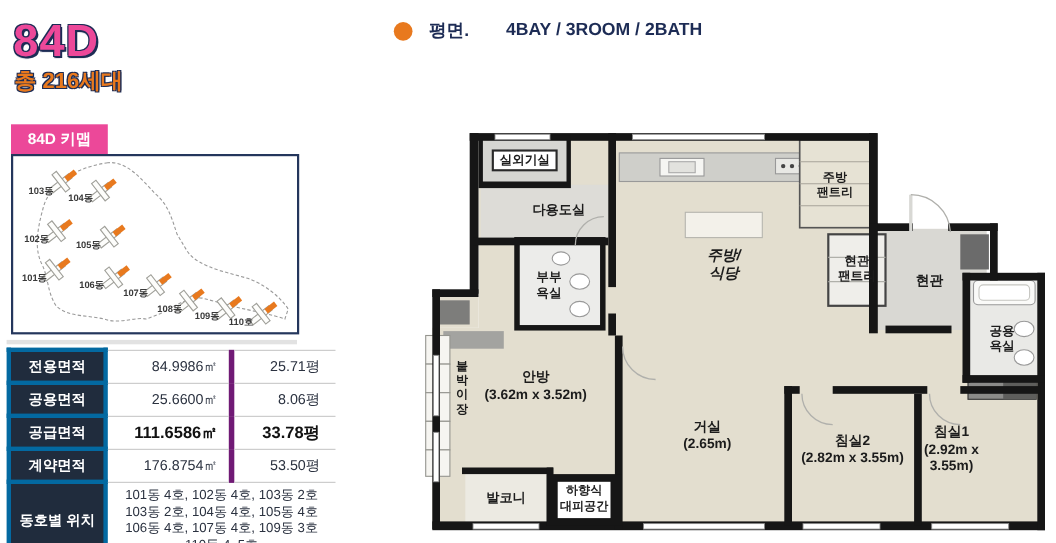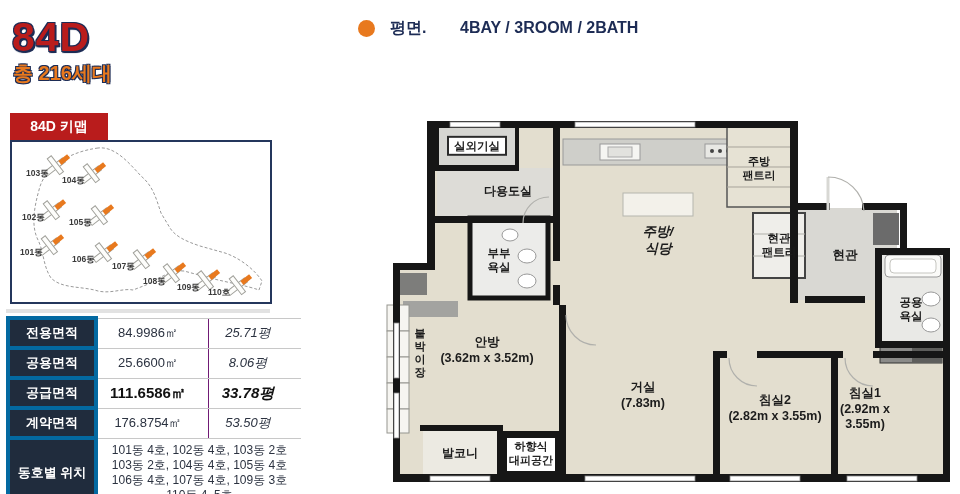--- a/index.html
+++ b/index.html
@@ -1,42 +1,42 @@
 <!DOCTYPE html>
 <html><head>
 <meta charset="utf-8">
 <style>
   html,body{margin:0;padding:0;background:#fff;}
   .page{position:relative;width:960px;height:494px;background:#fff;overflow:hidden;
         font-family:"Liberation Sans","DejaVu Sans",sans-serif;}
 
   
-  .title{position:absolute;left:12px;top:14px;font-size:41px;font-weight:800;color:#b91c1c;
+  .title{position:absolute;left:12px;top:14px;font-size:41px;font-weight:800;color:#ec4899;
          letter-spacing:1px;
          text-shadow:-1px -1px 0 #1d2c55,1px -1px 0 #1d2c55,-1px 1px 0 #1d2c55,2px 2px 0 #1d2c55,0 2px 1px #1d2c55;}
   .subtitle{position:absolute;left:13px;top:60px;font-size:20px;font-weight:800;color:#E8791E;
          text-shadow:-1px -1px 0 #1d2c55,1px 1px 0 #1d2c55,1px -1px 0 #1d2c55,-1px 1px 0 #1d2c55;}
 
   
-  .keymap-header{position:absolute;left:10px;top:113px;width:98px;height:27px;background:#b91c1c;
+  .keymap-header{position:absolute;left:10px;top:113px;width:88px;height:27px;background:#ec4899;
          color:#fff;font-size:14px;font-weight:bold;display:flex;align-items:center;justify-content:center;}
   .keymap-panel{position:absolute;left:10px;top:140px;width:258px;height:160px;background:#fff;
          border:2px solid #24365c;}
   .keymap-panel svg{display:block;}
   .bldg-label{font-size:8.5px;fill:#3a3a3a;font-weight:bold;}
 
   
   .table-topbar{position:absolute;left:6px;top:309px;width:264px;height:4px;background:#e2e2e2;}
   .area-table{position:absolute;left:6px;top:316px;border-collapse:collapse;table-layout:fixed;background:#fff;}
   .area-table th{background:#202c3d;color:#fff;font-size:13px;font-weight:bold;border:4px solid #0369a1;
          width:84px;height:26px;padding:0;}
   .area-table td{font-size:13px;color:#2b3240;border-bottom:1px solid #c8c8c8;border-top:1px solid #c8c8c8;
-         padding:0 10px 0 0;text-align:center;height:26px;}
+         padding:0 10px 0 0;text-align:right;height:26px;}
   .area-table td.m2{width:100px;}
-  .area-table td.py{width:78px;border-left:1px solid #701a75;padding-right:14px;font-style:italic;}
+  .area-table td.py{width:78px;border-left:5px solid #701a75;padding-right:14px;}
   .area-table tr.bold td{font-size:15px;font-weight:bold;color:#111;}
   .area-table td.loc{white-space:pre-line;text-align:center;font-size:12px;line-height:15px;
          padding:4px 2px;height:auto;}
 
   
   .specs{position:absolute;left:358px;top:17px;}
   .spec-row{display:flex;align-items:center;height:22px;margin-bottom:9px;}
   .spec-dot{width:17px;height:17px;border-radius:50%;background:#E8791E;margin-right:15px;flex:0 0 auto;}
   .spec-label{width:62px;font-size:16px;font-weight:bold;color:#1d2c55;}
   .spec-value{font-size:16px;font-weight:bold;color:#1d2c55;margin-left:8px;white-space:nowrap;}
@@ -284,21 +284,21 @@
     <div class="plan-label" style="left:470px;top:143px;font-size:12.5px;">현관</div>
     <div class="plan-label" style="left:536px;top:196px;font-size:11.5px;">공용
 욕실</div>
     <div class="plan-label" style="left:45px;top:240px;font-size:11px;line-height:13px;">붙
 박
 이
 장</div>
     <div class="plan-label" style="left:112px;top:238px;font-size:12.5px;">안방
 (3.62m x 3.52m)</div>
     <div class="plan-label" style="left:268px;top:283px;font-size:12.5px;">거실
-(7.83m)</div>
+(2.65m)</div>
     <div class="plan-label" style="left:400px;top:296px;font-size:12.5px;">침실2
 (2.82m x 3.55m)</div>
     <div class="plan-label" style="left:490px;top:296px;font-size:12.5px;">침실1
 (2.92m x 3.55m)</div>
     <div class="plan-label" style="left:85px;top:340px;font-size:12px;">발코니</div>
     <div class="plan-label evac-label" style="left:156px;top:341px;font-size:11px;">하향식
 대피공간</div>
   </div>
 
 </div>

